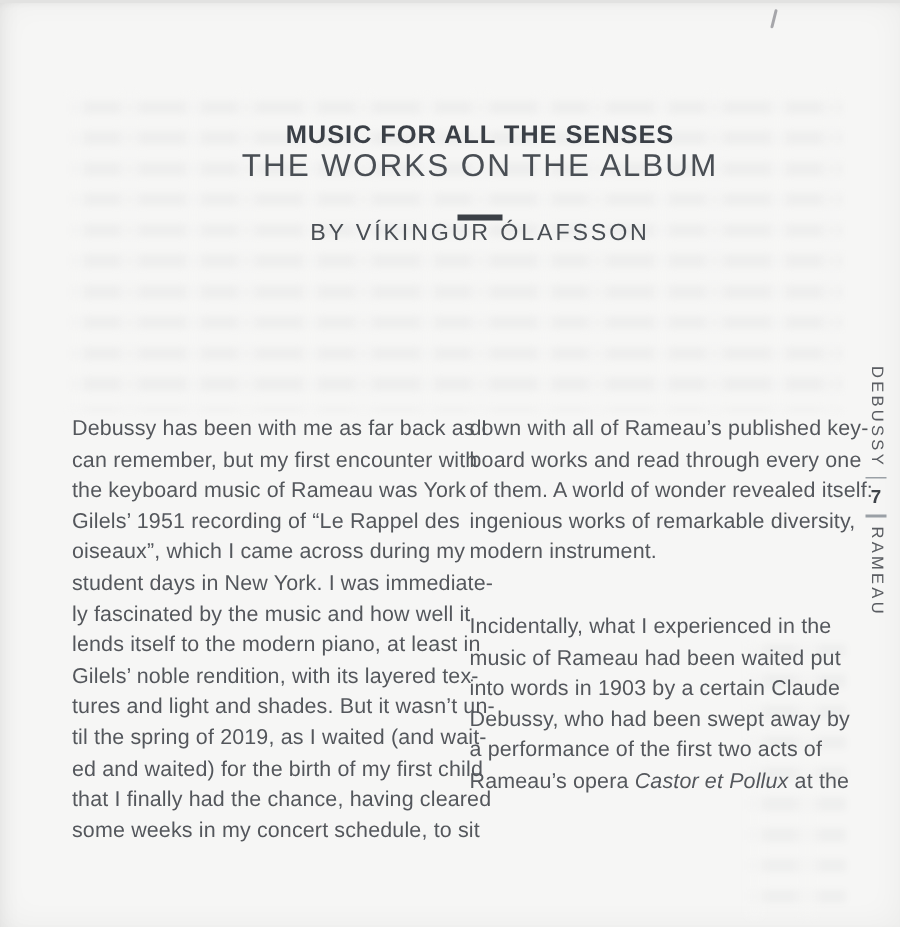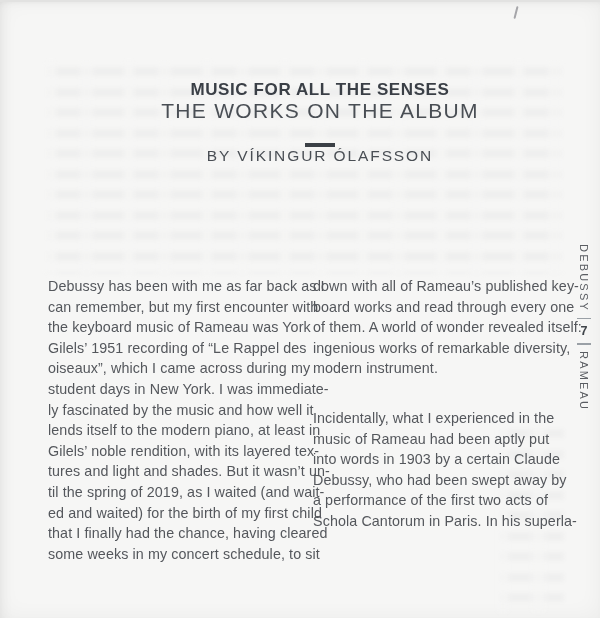--- a/index.html
+++ b/index.html
@@ -124,25 +124,25 @@
     <div class="col">
         <div class="paragraph">
           <div class="line">down with all of Rameau’s published key-</div>
           <div class="line">board works and read through every one</div>
           <div class="line">of them. A world of wonder revealed itself:</div>
           <div class="line">ingenious works of remarkable diversity,</div>
           <div class="line">modern instrument.</div>
         </div>
         <div class="paragraph">
           <div class="line">Incidentally, what I experienced in the</div>
-          <div class="line">music of Rameau had been aptly put</div>
+          <div class="line">music of Rameau had been waited put</div>
           <div class="line">into words in 1903 by a certain Claude</div>
           <div class="line">Debussy, who had been swept away by</div>
           <div class="line">a performance of the first two acts of</div>
-          <div class="line">Schola Cantorum in Paris. In his superla-</div>
+          <div class="line">Rameau’s opera <i>Castor et Pollux</i> at the</div>
         </div>
       </div>
   </div>
 
   <div class="side-label">
     <span class="side-word">DEBUSSY</span>
     <span class="side-sep"></span>
     <span class="side-page">7</span>
     <span class="side-sep"></span>
     <span class="side-word">RAMEAU</span>

